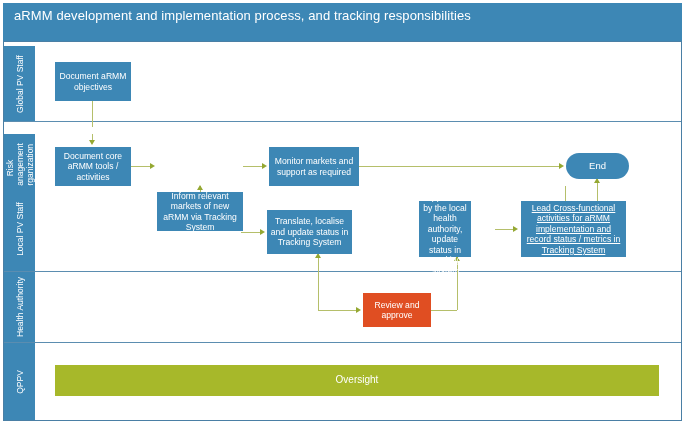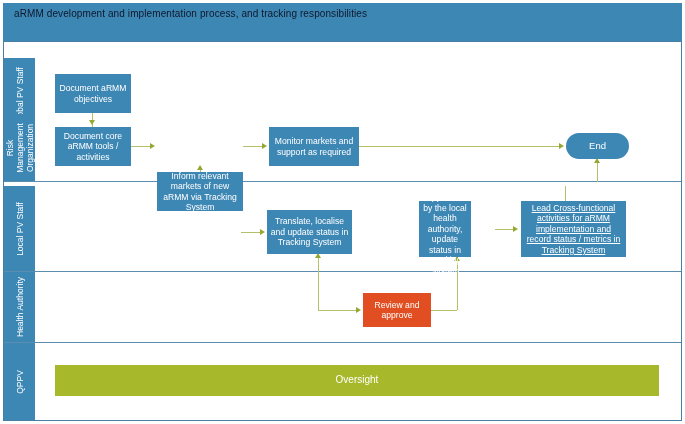--- a/index.html
+++ b/index.html
@@ -26,22 +26,22 @@
     top: 3px;
     width: 679px;
     height: 27px;
     background: #3d87b5;
     box-sizing: border-box;
   }
   .title-text {
     position: absolute;
     left: 11px;
     top: 5px;
-    font-size: 10px;
-    color: #0f172a;
+    font-size: 13px;
+    color: #ffffff;
     letter-spacing: 0.1px;
     white-space: nowrap;
   }
   .title-sub {
     position: absolute;
     left: 3px;
     top: 30px;
     width: 679px;
     height: 11px;
     background: #3d87b5;
@@ -163,32 +163,32 @@
 
 <div id="page">
 
   <div class="title-bar">
     <div class="title-text">aRMM development and implementation process, and tracking responsibilities</div>
   </div>
   <div class="title-sub"></div>
 
   <div class="frame">
 
-    <div class="lane" style="top:16px; height:76px;">
+    <div class="lane" style="top:4px; height:76px;">
       <div class="lane-header">
         <div class="lane-header-label">Global PV Staff</div>
       </div>
       <div class="lane-body">
         <div class="node" style="left:19px; top:16px; width:76px; height:39px;">Document aRMM objectives</div>
 
         <div class="conn v" style="left:56px; top:55px; height:26px;"></div>
       </div>
     </div>
 
-    <div class="lane" style="top:72px; height:68px;">
+    <div class="lane" style="top:92px; height:68px;">
       <div class="lane-header">
         <div class="lane-header-label three-line">Risk Management Organization</div>
       </div>
       <div class="lane-body">
 
         <div class="conn v" style="left:56px; top:0px; height:7px;"></div>
         <div class="arrow down" style="left:53px; top:6px;"></div>
 
         <div class="node" style="left:19px; top:13px; width:76px; height:39px;">Document core aRMM tools / activities</div>
 

